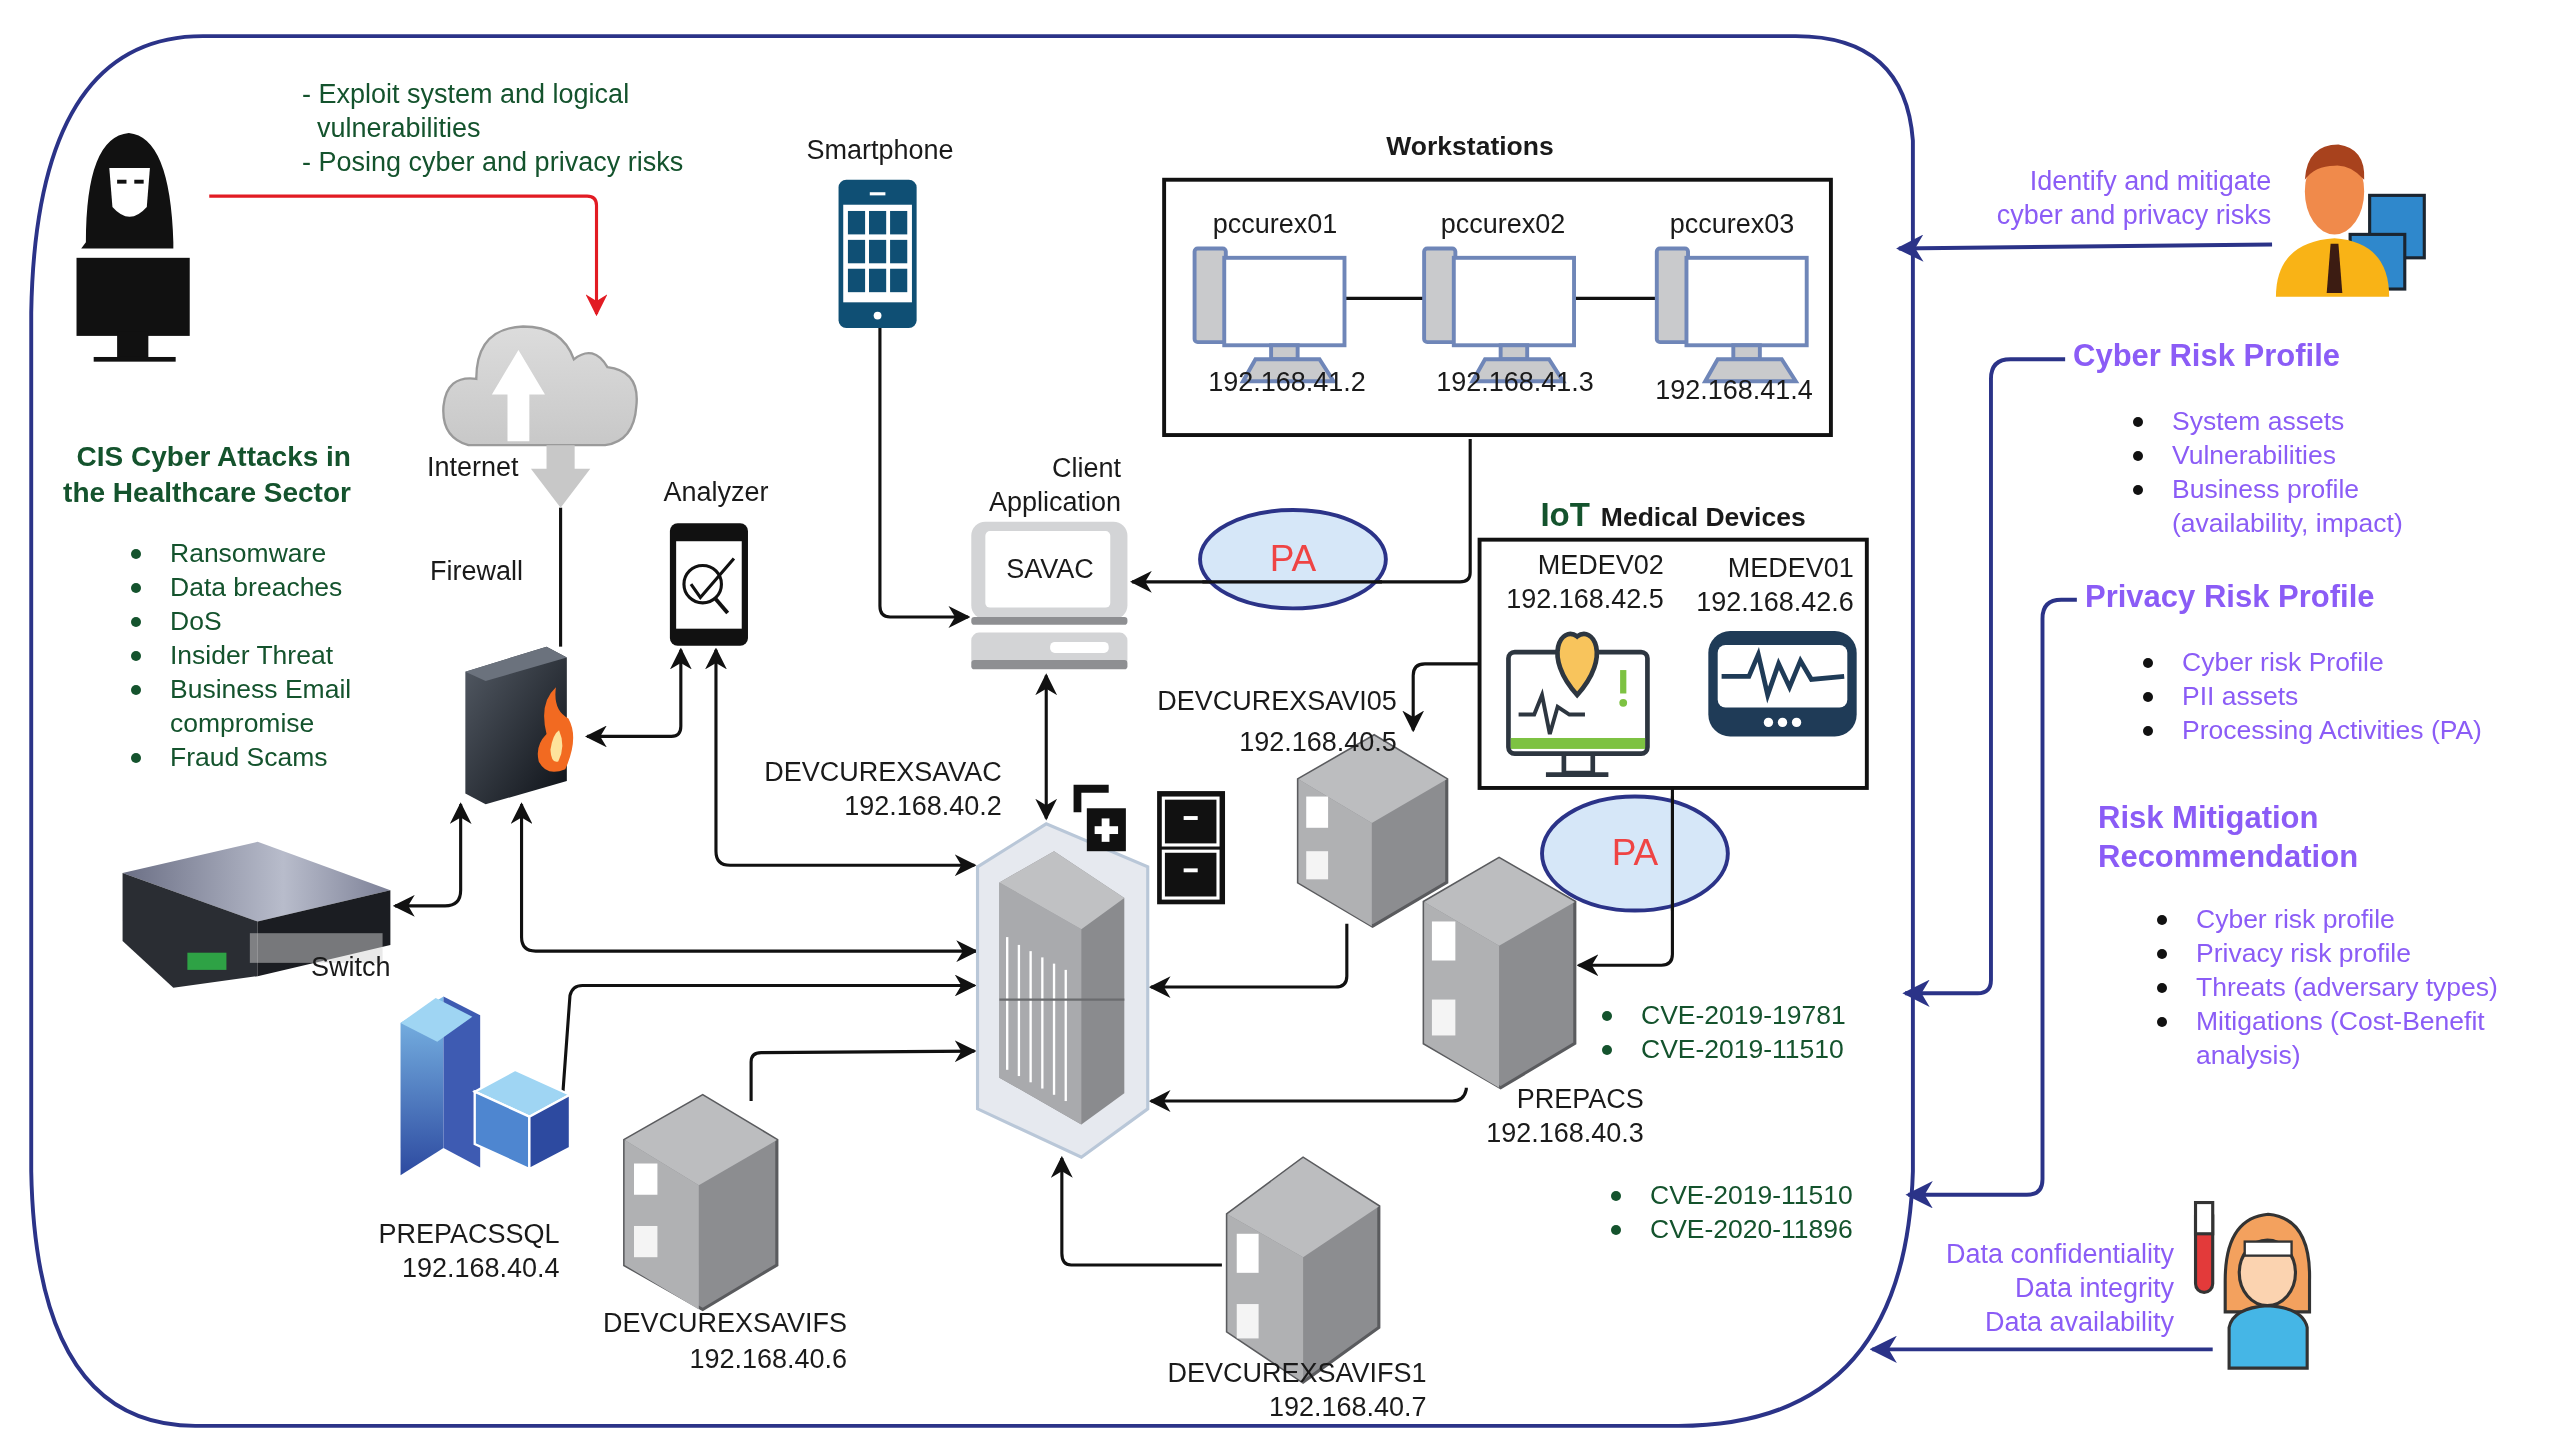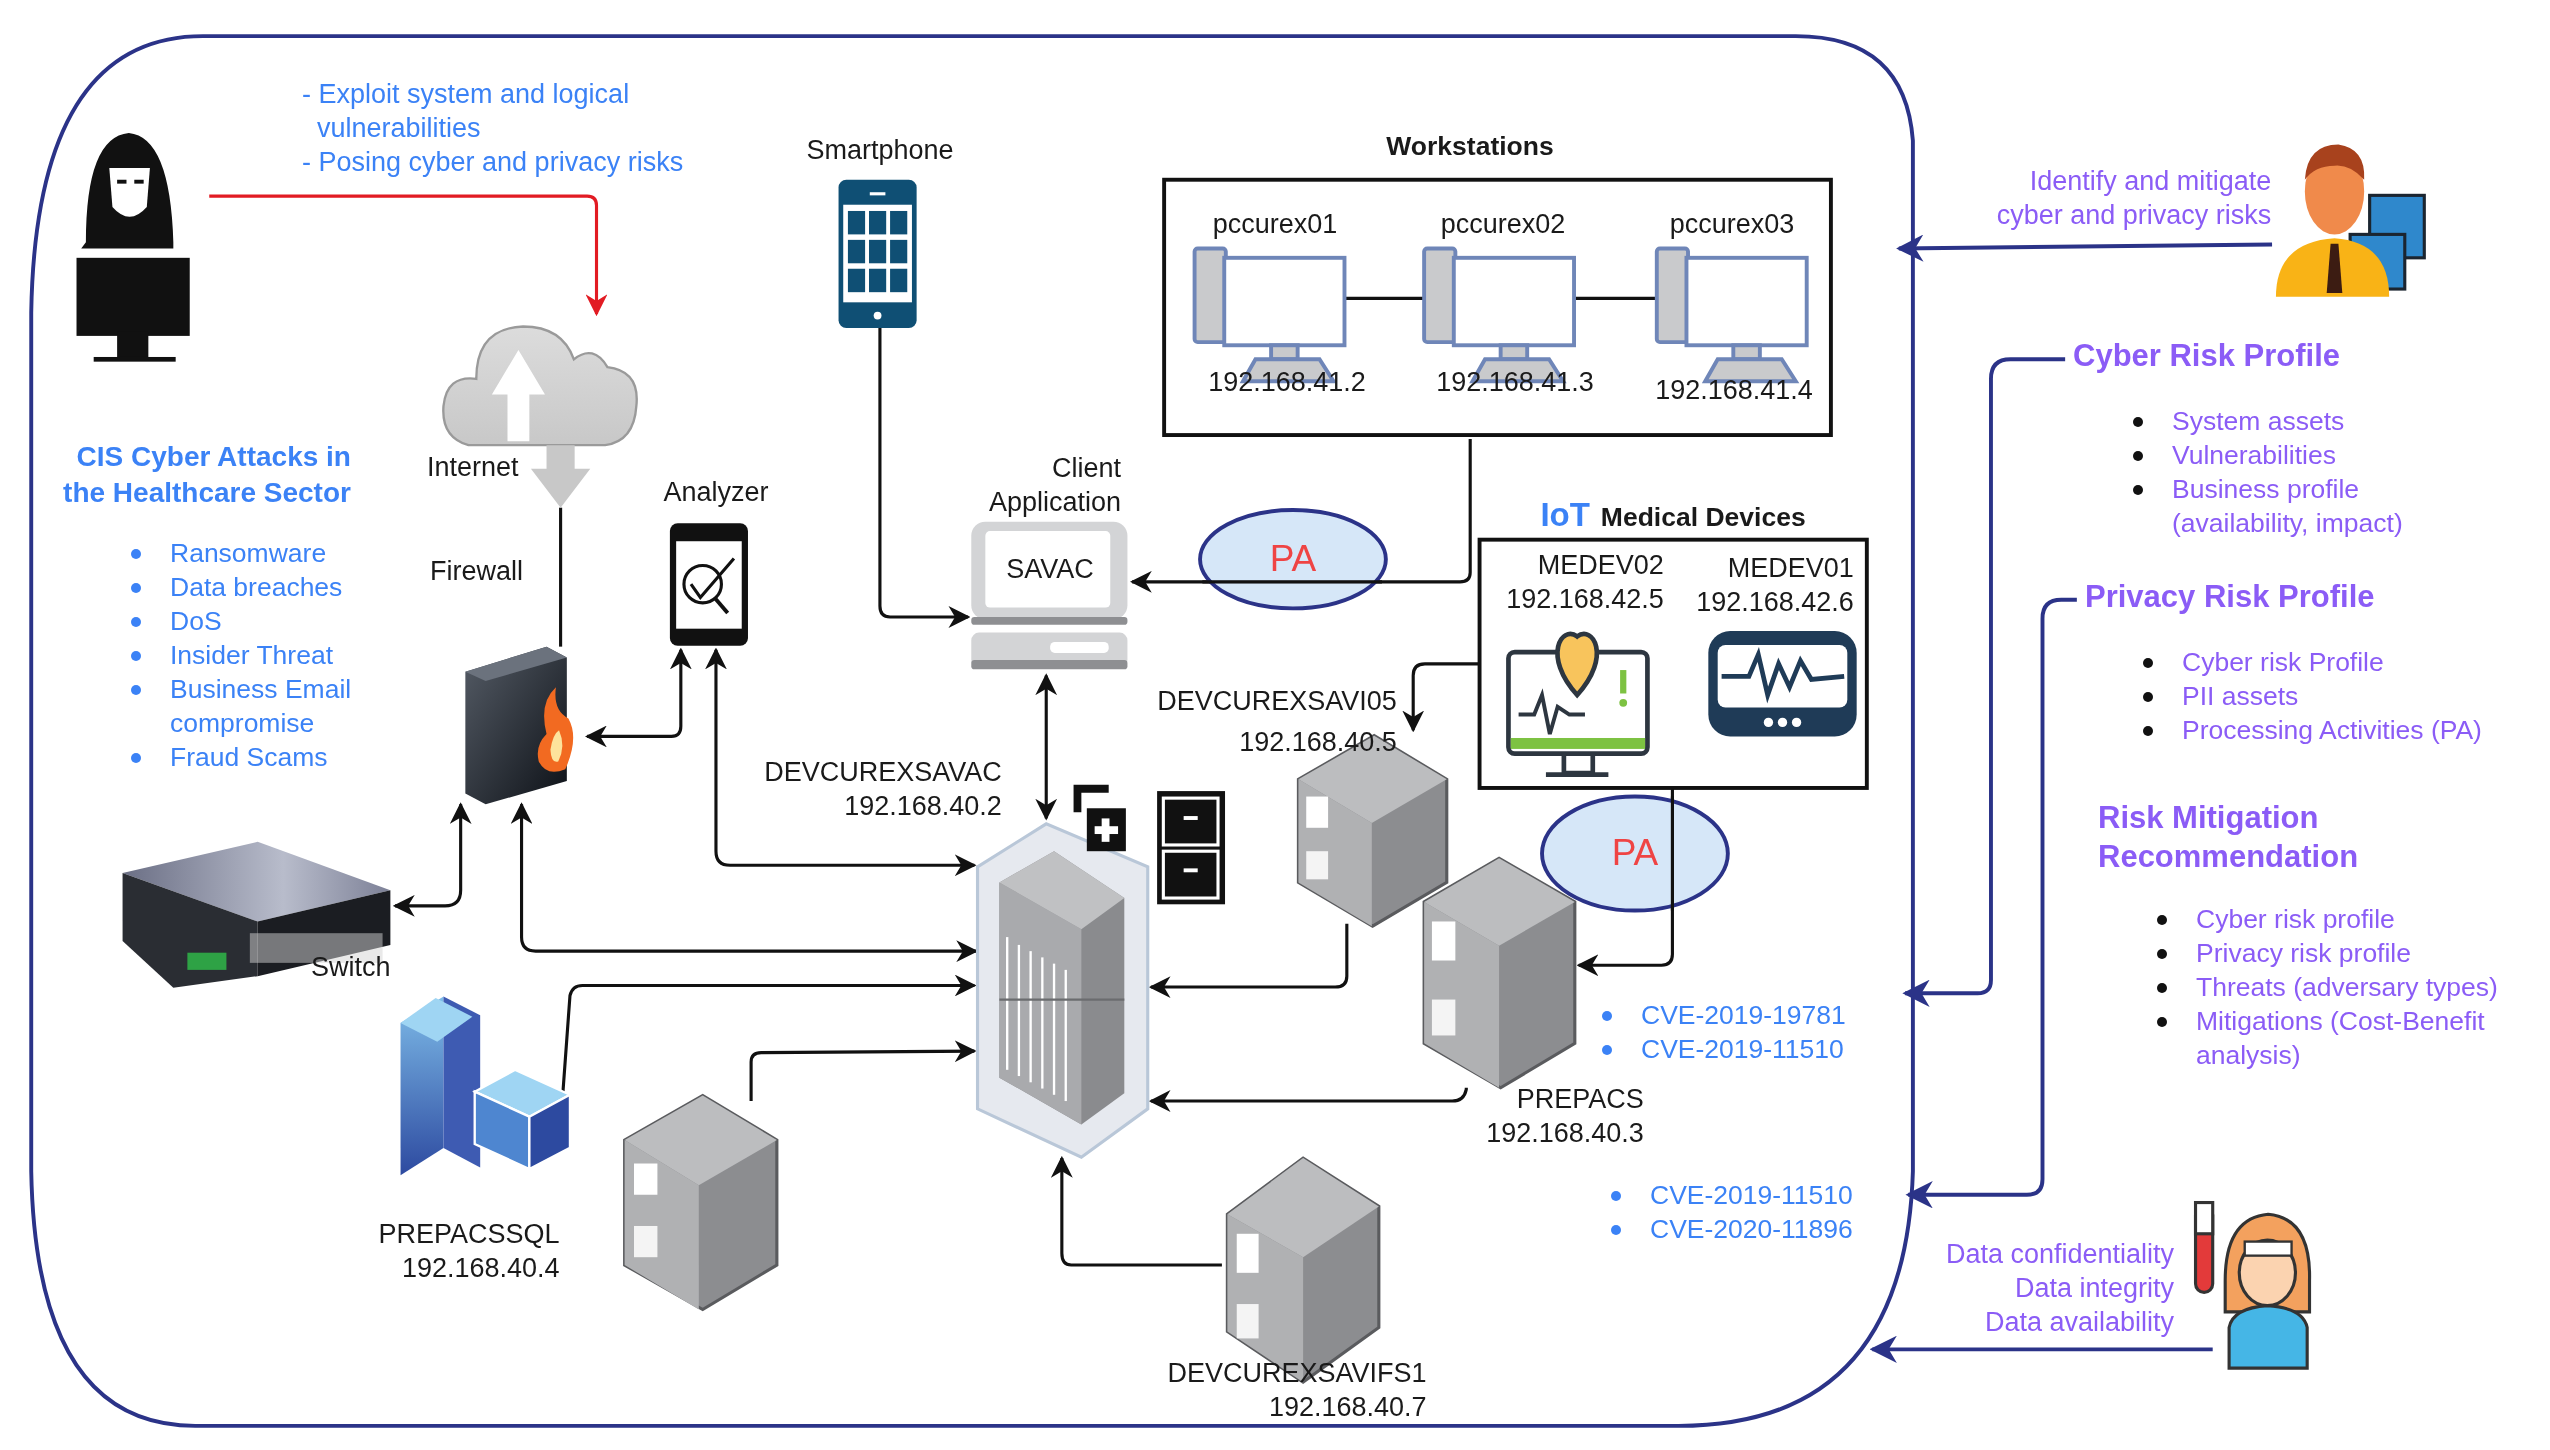--- a/index.html
+++ b/index.html
@@ -1,20 +1,20 @@
 <!DOCTYPE html>
 <html style="font-size:12.5px"><head>
 <meta charset="utf-8">
 <style>
   html,body{margin:0;padding:0;background:#fff;}
   body{width:2550px;height:1451px;position:relative;overflow:hidden;font-family:"Liberation Sans",sans-serif;}
   #stage{position:absolute;left:0;top:0;width:2550px;height:1451px;}
   .t{position:absolute;white-space:nowrap;font-family:"Liberation Sans",sans-serif;color:#1a1a1a;line-height:1;}
   .c{transform:translateX(-50%);text-align:right;}
-  .red{color:#3b82f6;}
+  .red{color:#14532d;}
   .navy{color:#8b5cf6;}
   .lbl{font-size:27px;}
   .b{font-weight:bold;}
   ul.bl{position:absolute;margin:0;padding:0;list-style:none;}
   ul.bl li{position:relative;padding-left:39px;font-size:26.5px;line-height:34px;white-space:nowrap;}
   ul.bl li::before{content:"";position:absolute;left:0;top:13.3px;width:10px;height:10px;border-radius:50%;background:currentColor;}
   ul.bl.blackdot li::before{background:#111;}
   .pa{position:absolute;font-weight:normal;font-size:37px;color:#ef4444;transform:translate(-50%,-50%);}
 </style>
 </head>
@@ -351,20 +351,24 @@
       <div data-name="server-ip">192.168.40.2</div>
     </div>
   <div class="t lbl c" style="left:1565px;top:1082px;line-height:34px;" data-name="prepacs-label">
       <div data-name="server-name">PREPACS</div>
       <div data-name="server-ip">192.168.40.3</div>
     </div>
   <div class="t lbl c" style="left:469px;top:1217px;line-height:34px;" data-name="prepacssql-label">
       <div data-name="server-name">PREPACSSQL</div>
       <div data-name="server-ip">192.168.40.4</div>
     </div>
+  <div class="t lbl c" style="left:725px;top:1305px;line-height:36px;" data-name="savifs-label">
+      <div data-name="server-name">DEVCUREXSAVIFS</div>
+      <div data-name="server-ip">192.168.40.6</div>
+    </div>
   <div class="t lbl c" style="left:1297px;top:1356px;line-height:34px;" data-name="savifs1-label">
       <div data-name="server-name">DEVCUREXSAVIFS1</div>
       <div data-name="server-ip">192.168.40.7</div>
     </div>
 
   <ul class="bl red" style="left:1602px;top:998px;" data-name="cve-list-prepacs">
     <li data-name="cve-item">CVE-2019-19781</li>
     <li data-name="cve-item">CVE-2019-11510</li>
   </ul>
   <ul class="bl red" style="left:1611px;top:1178px;" data-name="cve-list-iot">

